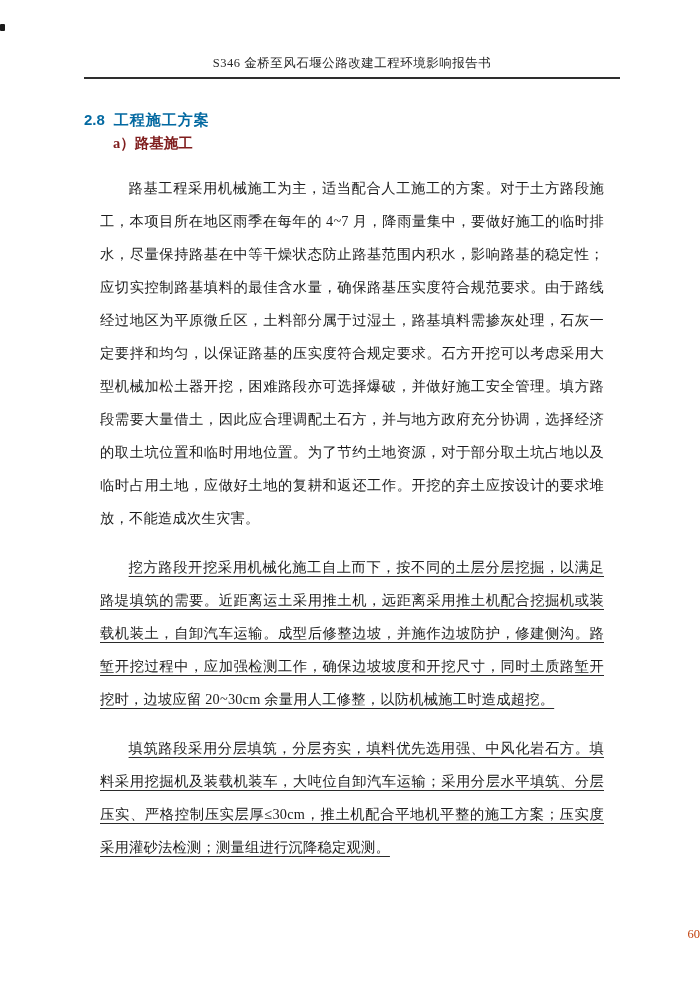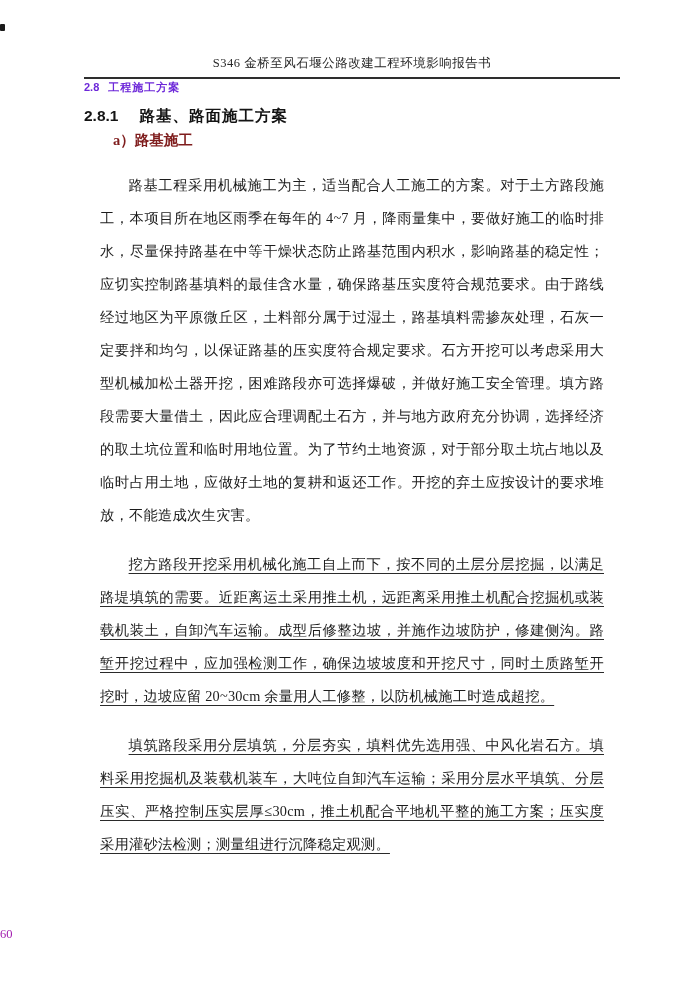--- a/index.html
+++ b/index.html
@@ -27,25 +27,25 @@
     padding-top: 55px;
     padding-bottom: 5px;
     border-bottom: 2px solid #2e2e2e;
     text-align: center;
     font-size: 12.5px;
     letter-spacing: 0.5px;
     color: #262626;
   }
   
   .h1 {
-    margin-top: 1px;
+    margin-top: 32px;
     font-family: "Liberation Sans", "DejaVu Sans", sans-serif;
     font-weight: bold;
-    font-size: 11px;
-    color: #6d28d9;
+    font-size: 15px;
+    color: #0369a1;
     letter-spacing: 1px;
   }
   .h1 .num { margin-right: 9px; letter-spacing: 0; }
   .h2 {
     margin-top: 11px;
     font-family: "Liberation Sans", "DejaVu Sans", sans-serif;
     font-weight: bold;
     font-size: 15.5px;
     color: #141414;
     letter-spacing: 1px;
@@ -74,23 +74,23 @@
     text-decoration-thickness: 1px;
     text-underline-offset: 4px;
     text-decoration-color: #2a2a2a;
   }
   
   .footer {
     position: absolute;
     left: 0;
     bottom: 48px;
     width: 100%;
-    text-align: left;
+    text-align: right;
     font-size: 12.5px;
-    color: #a21caf;
+    color: #c2410c;
   }
   
   .scan-speck {
     position: absolute;
     left: 0px;
     top: 24px;
     width: 5px;
     height: 7px;
     background: #1a1a1a;
     border-radius: 1px;
@@ -105,23 +105,20 @@
   <div class="content">
 
     <div class="running-header">
       <span>S346 金桥至风石堰公路改建工程环境影响报告书</span>
     </div>
 
     <div class="h1">
       <span class="num">2.8</span><span>工程施工方案</span>
     </div>
 
-    <div class="h2">
-      <span class="num">2.8.1</span><span>路基、路面施工方案</span>
-    </div>
 
     <div class="item-label">a）路基施工</div>
 
     <div class="body-text">
       <p>路基工程采用机械施工为主，适当配合人工施工的方案。对于土方路段施工，本项目所在地区雨季在每年的 4~7 月，降雨量集中，要做好施工的临时排水，尽量保持路基在中等干燥状态防止路基范围内积水，影响路基的稳定性；应切实控制路基填料的最佳含水量，确保路基压实度符合规范要求。由于路线经过地区为平原微丘区，土料部分属于过湿土，路基填料需掺灰处理，石灰一定要拌和均匀，以保证路基的压实度符合规定要求。石方开挖可以考虑采用大型机械加松土器开挖，困难路段亦可选择爆破，并做好施工安全管理。填方路段需要大量借土，因此应合理调配土石方，并与地方政府充分协调，选择经济的取土坑位置和临时用地位置。为了节约土地资源，对于部分取土坑占地以及临时占用土地，应做好土地的复耕和返还工作。开挖的弃土应按设计的要求堆放，不能造成次生灾害。</p>
       <p class="u">挖方路段开挖采用机械化施工自上而下，按不同的土层分层挖掘，以满足路堤填筑的需要。近距离运土采用推土机，远距离采用推土机配合挖掘机或装载机装土，自卸汽车运输。成型后修整边坡，并施作边坡防护，修建侧沟。路堑开挖过程中，应加强检测工作，确保边坡坡度和开挖尺寸，同时土质路堑开挖时，边坡应留 20~30cm 余量用人工修整，以防机械施工时造成超挖。</p>
       <p class="u">填筑路段采用分层填筑，分层夯实，填料优先选用强、中风化岩石方。填料采用挖掘机及装载机装车，大吨位自卸汽车运输；采用分层水平填筑、分层压实、严格控制压实层厚≤30cm，推土机配合平地机平整的施工方案；压实度采用灌砂法检测；测量组进行沉降稳定观测。</p>
     </div>
 
   </div>

